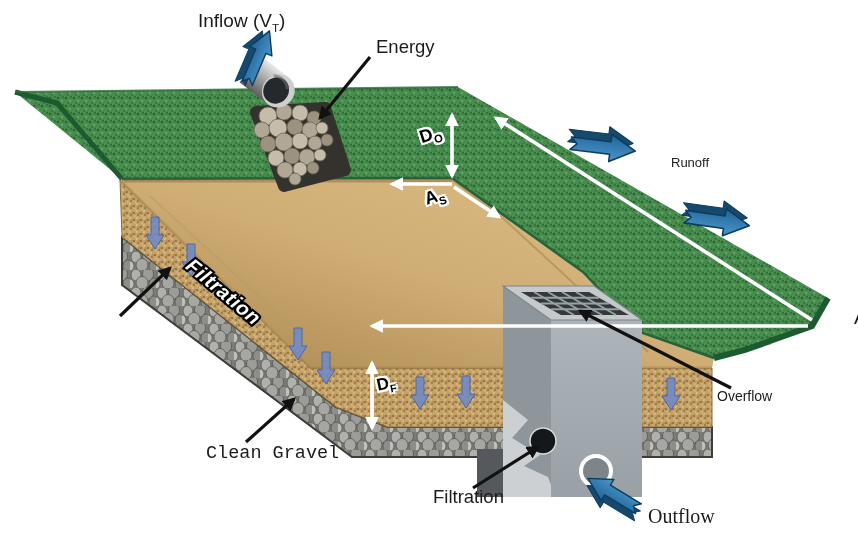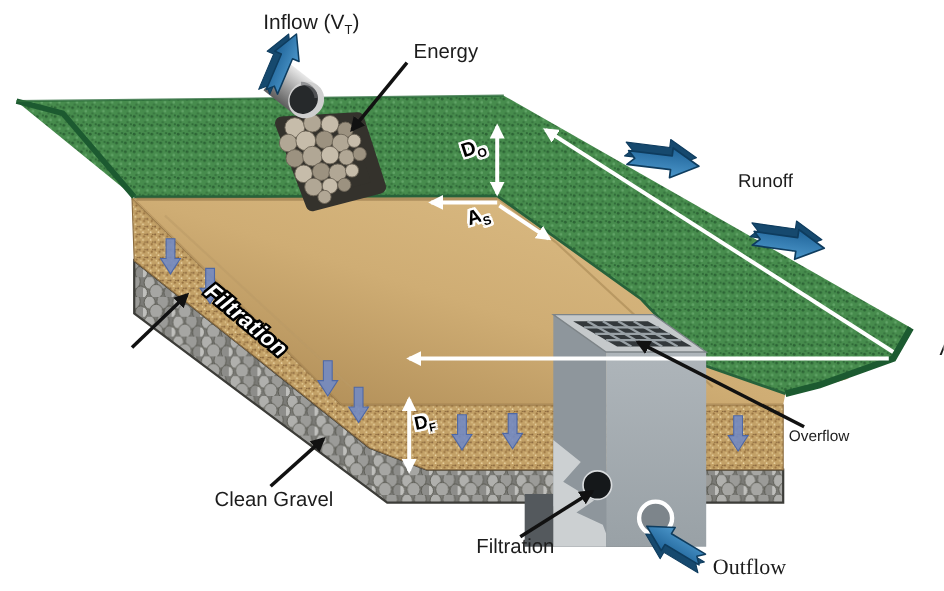--- a/index.html
+++ b/index.html
@@ -1,21 +1,21 @@
 <!DOCTYPE html>
 <html><head>
 <meta charset="utf-8">
 <style>
   html,body{margin:0;padding:0;background:#fff;}
   .stage{position:relative;width:858px;height:537px;background:#ffffff;overflow:hidden;
          font-family:"Liberation Sans",sans-serif;color:#1f1f1f;}
   .stage svg{position:absolute;left:0;top:0;}
   .lbl{position:absolute;white-space:nowrap;font-size:18.5px;line-height:1.18;color:#1c1c1c;}
   .lbl sub{font-size:.62em;}
-  .center{text-align:center;}
+  .center{}
   .meas{font-weight:bold;font-size:18px;color:#000;
         text-shadow:-2px -2px 0 #fff,2px -2px 0 #fff,-2px 2px 0 #fff,2px 2px 0 #fff,
                     -2px 0 0 #fff,2px 0 0 #fff,0 -2px 0 #fff,0 2px 0 #fff;}
   .filtration{font-weight:bold;font-style:italic;font-size:20px;letter-spacing:.5px;color:#fff;
         text-shadow:-2px -2px 0 #000,2px -2px 0 #000,-2px 2px 0 #000,2px 2px 0 #000,
                     -2px 0 0 #000,2px 0 0 #000,0 -2px 0 #000,0 2px 0 #000;}
 </style>
 </head>
 <body>
 
@@ -195,34 +195,34 @@
     <use href="#bigBlueArrow" transform="translate(614,494) rotate(31) scale(0.95)"></use>
   </g>
 </svg>
 
 <div class="lbl center" style="left:198px;top:10px;width:170px;font-size:19px;"><span>Inflow (V</span><sub>T</sub><span>)</span></div>
 
 <div class="lbl" style="left:376px;top:36px;">
   <div>Energy</div>
 </div>
 
-<div class="lbl" style="left:671px;top:155px;font-size:17px;text-align:center;">Runoff</div>
+<div class="lbl" style="left:671px;top:155px;font-size:13px;text-align:center;">Runoff</div>
 
 <div class="lbl meas" style="left:420px;top:124px;transform:rotate(-18deg);"><span>D</span><sub>O</sub></div>
 
 <div class="lbl meas" style="left:425px;top:186px;transform:rotate(-18deg);"><span>A</span><sub>S</sub></div>
 
 <div class="lbl" style="left:814px;top:306px;font-size:20px;margin-left:40px;"><span>A</span><sub>O</sub></div>
 
 <div class="lbl meas" style="left:377px;top:374px;transform:rotate(-12deg);font-size:17px;"><span>D</span><sub>F</sub></div>
 
 <div class="lbl filtration" style="left:196px;top:254px;transform:rotate(40deg);transform-origin:0 0;">Filtration</div>
 
 
-<div class="lbl" style="left:195px;top:443px;">Clean Gravel</div>
+<div class="lbl" style="left:206px;top:443px;font-family:Liberation Mono, monospace;">Clean Gravel</div>
 
 <div class="lbl" style="left:433px;top:486px;">Filtration</div>
 
 <div class="lbl" style="left:717px;top:388px;font-size:14px;">Overflow</div>
 
 <div class="lbl" style="left:648px;top:505px;font-size:20px;font-family:Liberation Serif, serif;">Outflow</div>
 
 </div>
 
 </body></html>

